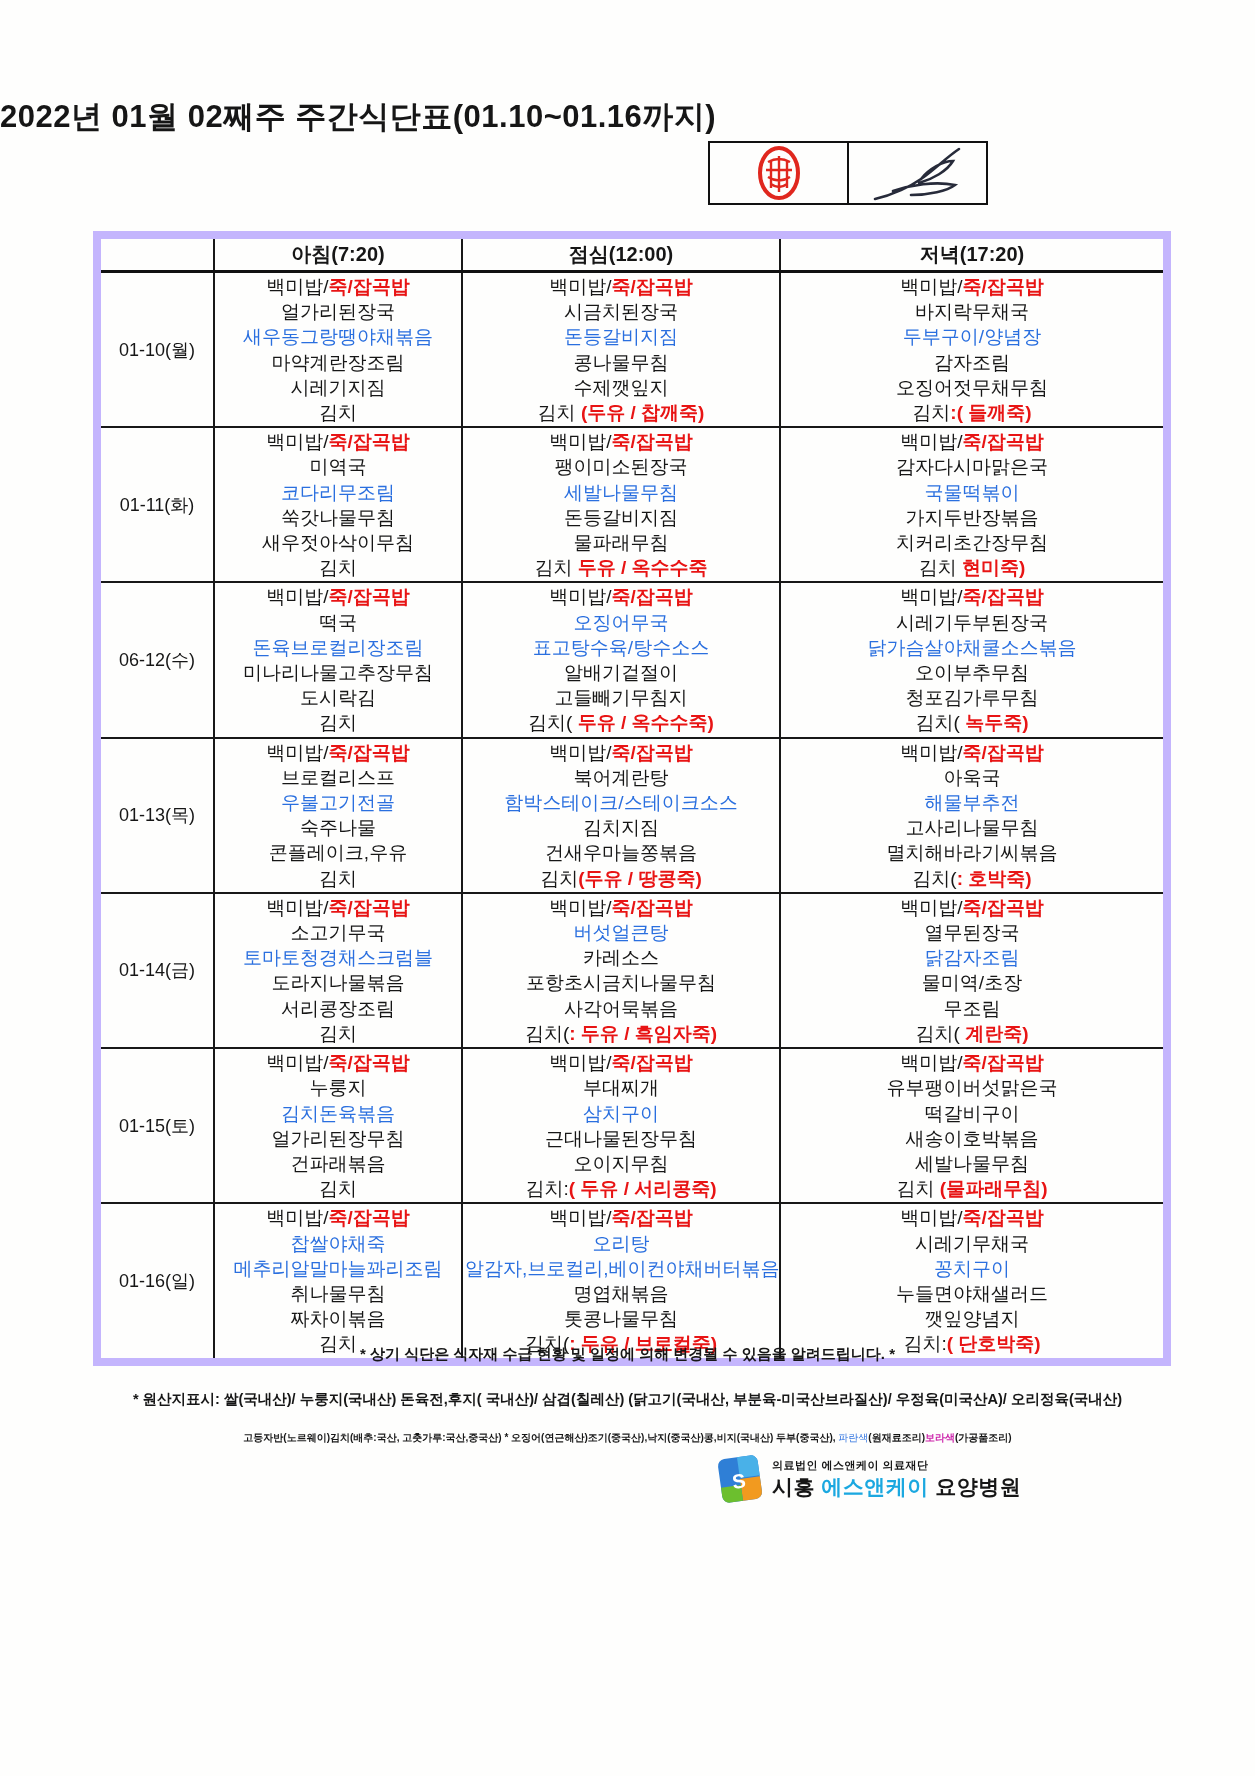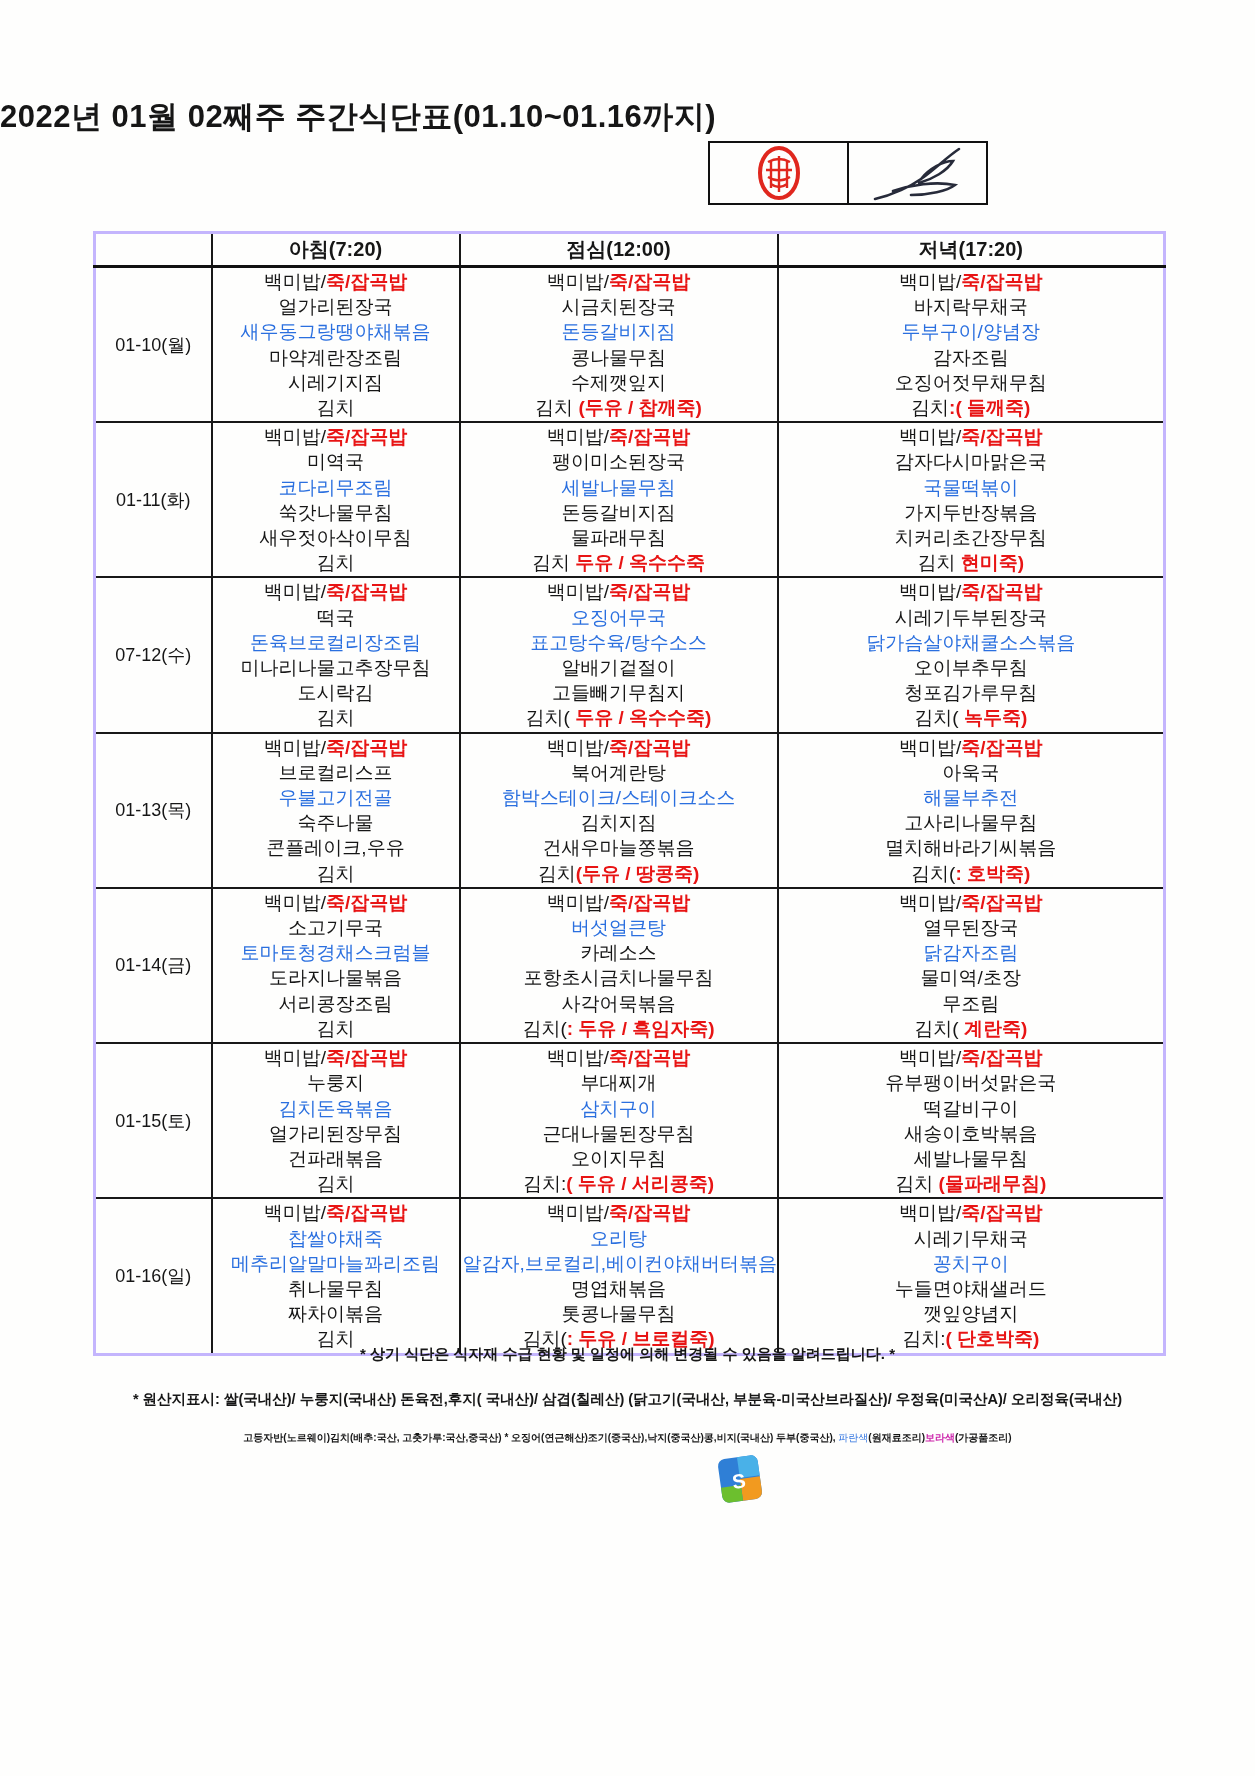--- a/index.html
+++ b/index.html
@@ -22,21 +22,21 @@
     border:2px solid #111;text-align:center;vertical-align:middle;
   }
   .sig-table .sig-head{height:30px;font-size:17px;font-weight:700;letter-spacing:3px;}
   .sig-table .sig-body{height:58px;position:relative;}
   .sig-stamp-svg{display:block;margin:2px auto;}
   .sig-sign-svg{display:block;margin:0 auto;}
   
   .menu-table{
     position:absolute;left:93px;top:231px;width:1070px;
     border-collapse:collapse;table-layout:fixed;
-    border:3px solid #c4b5fd;
+    border:8px solid #c4b5fd;
   }
   .menu-table td,.menu-table th{
     border:2px solid #181818;text-align:center;vertical-align:middle;
     padding:1px 2px;
   }
   .menu-table thead th{height:29px;font-size:20px;font-weight:600;border-bottom:3px solid #111;}
   .menu-table tbody td{height:151px;}
   .datecell{font-size:18px;}
   .mealcell .line{font-size:19px;line-height:25.2px;white-space:nowrap;}
   .c-k{color:#161616;}
@@ -141,21 +141,21 @@
         <td class="mealcell">
           <div class="line"><span class="c-k">백미밥/</span><span class="c-r">죽/잡곡밥</span></div>
           <div class="line"><span class="c-k">감자다시마맑은국</span></div>
           <div class="line"><span class="c-b">국물떡볶이</span></div>
           <div class="line"><span class="c-k">가지두반장볶음</span></div>
           <div class="line"><span class="c-k">치커리초간장무침</span></div>
           <div class="line"><span class="c-k">김치 </span><span class="c-r">현미죽)</span></div>
         </td>
       </tr>
       <tr>
-        <td class="datecell">07-12(수)</td>
+        <td class="datecell">06-12(수)</td>
         <td class="mealcell">
           <div class="line"><span class="c-k">백미밥/</span><span class="c-r">죽/잡곡밥</span></div>
           <div class="line"><span class="c-k">떡국</span></div>
           <div class="line"><span class="c-b">돈육브로컬리장조림</span></div>
           <div class="line"><span class="c-k">미나리나물고추장무침</span></div>
           <div class="line"><span class="c-k">도시락김</span></div>
           <div class="line"><span class="c-k">김치</span></div>
         </td>
         <td class="mealcell">
           <div class="line"><span class="c-k">백미밥/</span><span class="c-r">죽/잡곡밥</span></div>
@@ -294,13 +294,17 @@
 <div class="logo">
   <svg width="50" height="54" viewBox="0 0 50 54">
     <g transform="rotate(-8 25 27)">
       <rect x="5" y="5" width="40" height="44" rx="7" fill="#2f7fd6"></rect>
       <path d="M25 5 h13 a7 7 0 0 1 7 7 v14 h-20 z" fill="#49b1e8"></path>
       <path d="M25 27 h20 v15 a7 7 0 0 1 -7 7 h-13 z" fill="#f29a1f"></path>
       <path d="M5 33 h20 v16 h-13 a7 7 0 0 1 -7 -7 z" fill="#6cbf2e"></path>
       <text x="17" y="36" font-size="20" font-weight="bold" fill="#ffffff" font-family="Liberation Sans, sans-serif">S</text>
     </g>
   </svg>
+  <div class="logo-text">
+    <div class="small">의료법인 에스앤케이 의료재단</div>
+    <div class="big"><span>시흥 </span><span class="brand-blue">에스앤케이</span><span> 요양병원</span></div>
+  </div>
 </div>
 
 </body></html>

